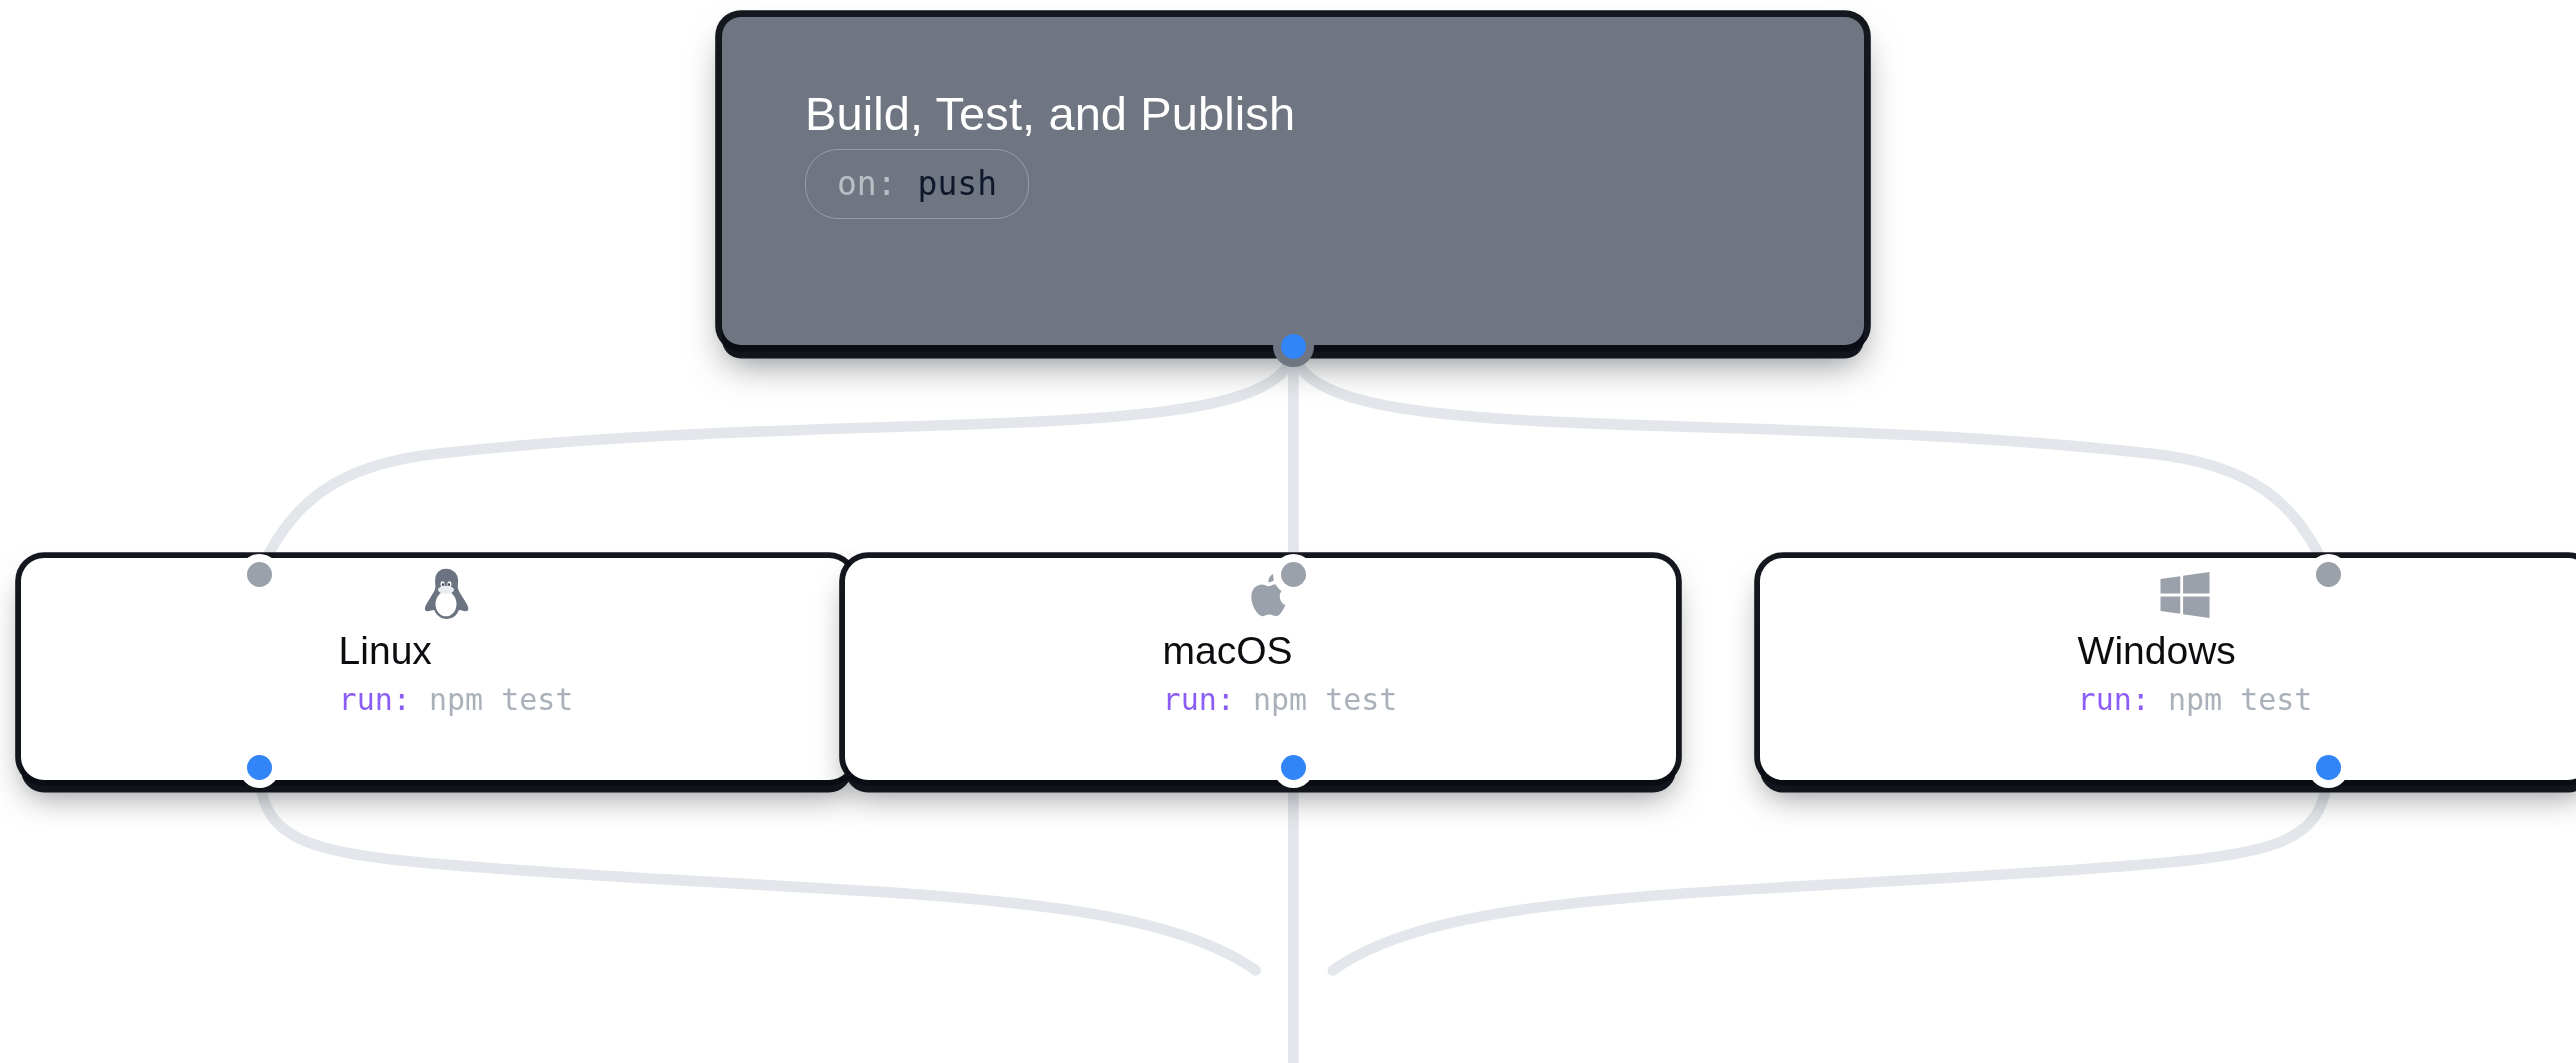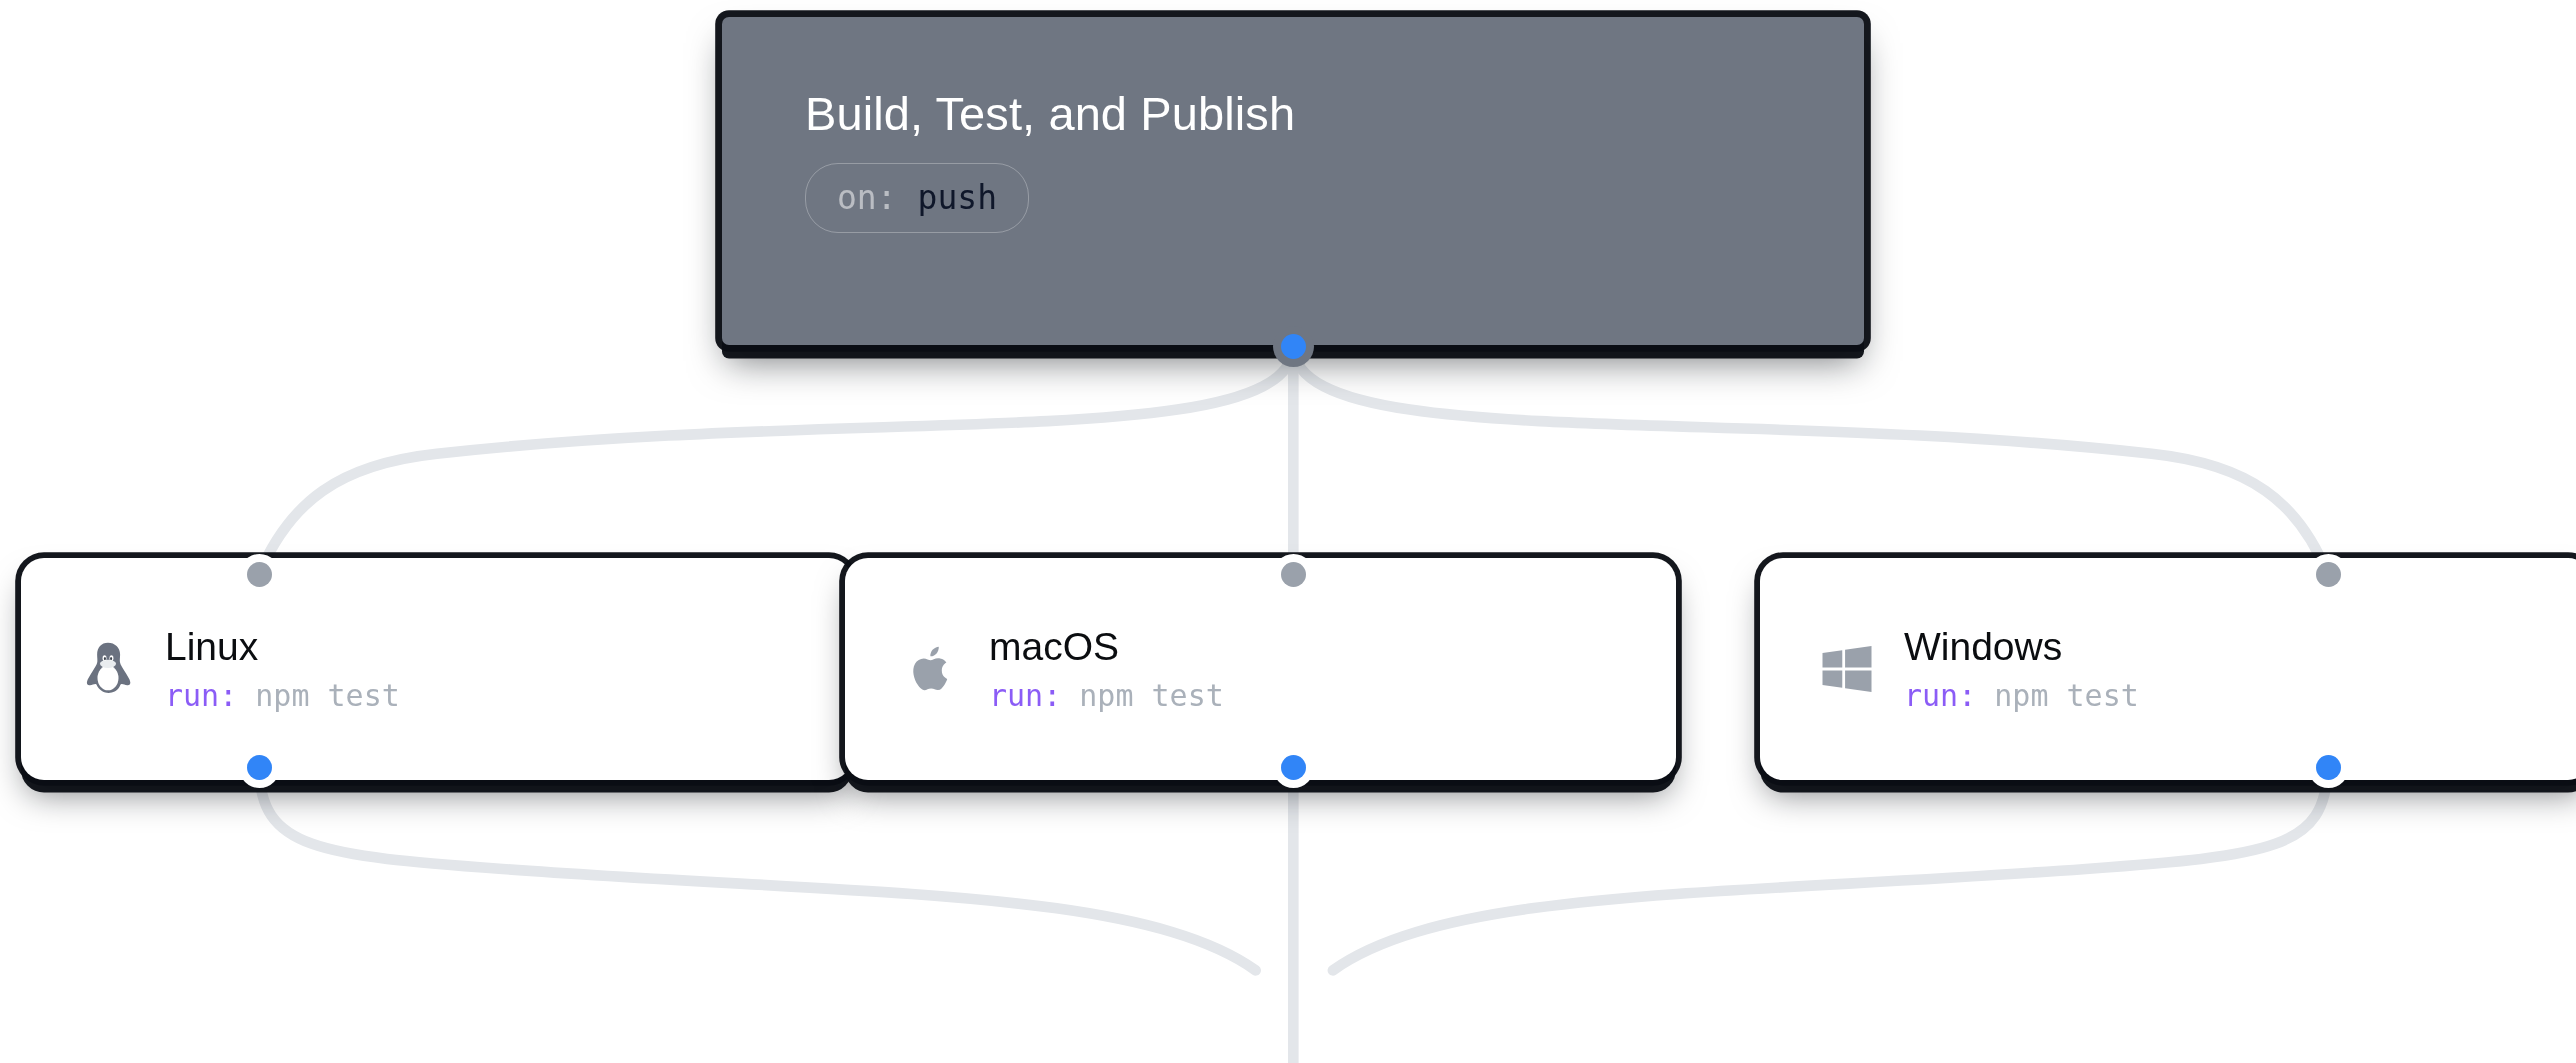--- a/index.html
+++ b/index.html
@@ -36,39 +36,39 @@
     border-radius: 25px;
   }
 
   
   .node-trigger {
     left: 722px;
     top: 17.4px;
     width: 1142px;
     height: 328px;
     background: #6f7682;
-    border-radius: 7px;
+    border-radius: 19px;
     box-shadow: 0 13.5px 0 0 rgba(10,14,20,0.96),
                 0 0 0 6.8px rgba(10,14,20,0.96),
                 0 21px 37px -5.8px rgba(10,14,20,0.55);
     padding: 73px 0 0 83px;
   }
   .trigger-title {
     color: #ffffff;
     font-size: 47px;
     font-weight: 400;
     letter-spacing: 0.1px;
     line-height: 1;
     margin: 0;
     white-space: nowrap;
   }
   .trigger-badge {
     display: inline-flex;
     align-items: center;
-    margin-top: 26px;
+    margin-top: 12px;
     padding: 16.4px 31px 18.4px 31px;
     border: 1.9px solid rgba(255,255,255,0.28);
     border-radius: 33px;
     font-family: "DejaVu Sans Mono", "Liberation Mono", monospace;
     font-size: 33px;
     line-height: 1;
     white-space: nowrap;
   }
   .badge-key {
     color: rgba(255,255,255,0.52);
@@ -85,20 +85,21 @@
     height: 222px;
     background: #ffffff;
     border-radius: 23px;
     box-shadow: 0 12.6px 0 0 rgba(10,14,20,0.96),
                 0 0 0 5.8px rgba(10,14,20,0.96),
                 0 19.3px 33px -5.8px rgba(10,14,20,0.5);
     display: flex;
     align-items: center;
     padding: 0 11px 0 50px;
     box-sizing: border-box;
+    flex-direction: column;
   }
   .node-job.pos-0 { left: 21px; }
   .node-job.pos-1 { left: 845px; }
   .node-job.pos-2 { left: 1760px; }
 
   .job-icon {
     width: 73px;
     height: 73px;
     flex: 0 0 73px;
     display: flex;

